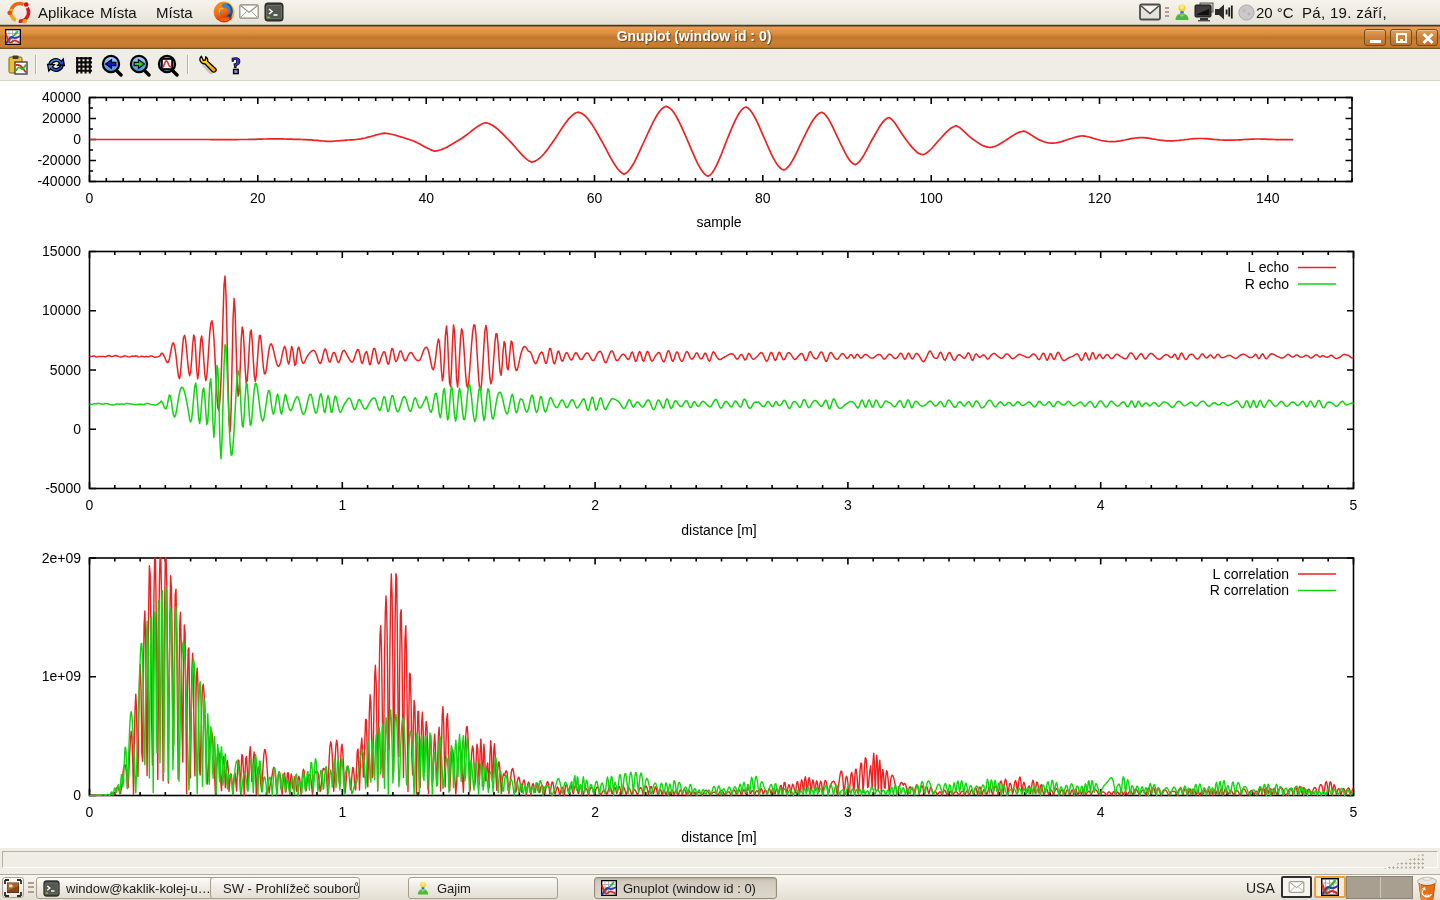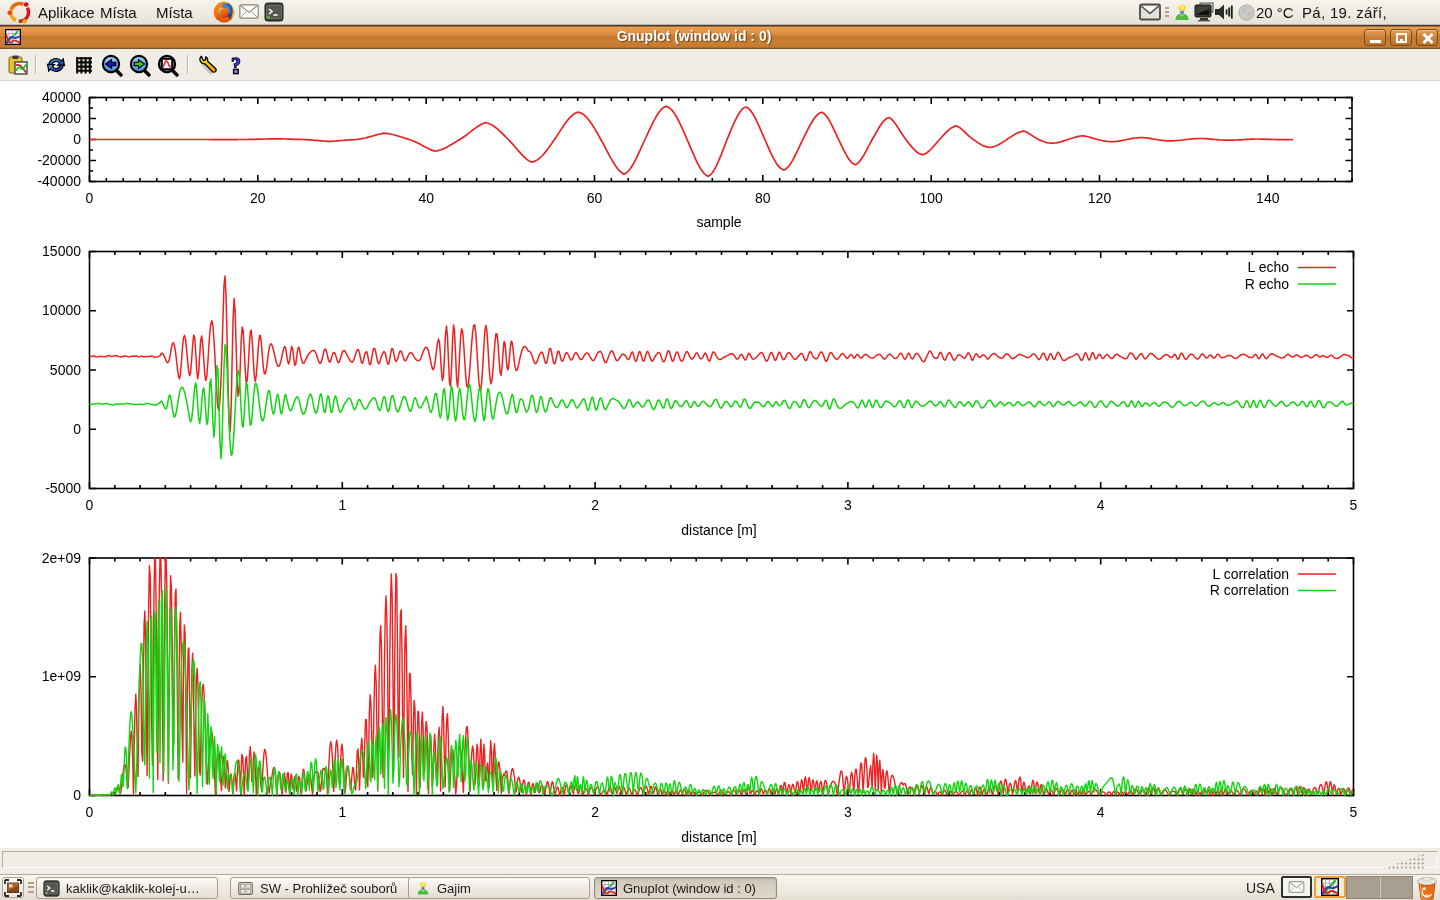--- a/index.html
+++ b/index.html
@@ -334,33 +334,33 @@
       </div>
 <div class="abs" style="left:28px;top:7px;width:6px;height:12px;background:repeating-linear-gradient(#b0a089 0,#b0a089 2px,transparent 2px,transparent 4.5px)"></div>
 <div class="taskbtn" style="left:36px;width:182px">
         <svg width="17" height="17" viewBox="0 0 20 20">
 <rect x="1" y="1" width="18" height="18" rx="2.5" fill="#3c3f3a" stroke="#1e201d" stroke-width="1"></rect>
 <rect x="2.5" y="3.5" width="15" height="13" rx="1" fill="#555851" stroke="#777a72" stroke-width="0.8"></rect>
 <path d="M5 7l3 2.5L5 12" stroke="#fff" stroke-width="1.6" fill="none"></path>
 <path d="M9.5 13h4" stroke="#fff" stroke-width="1.6"></path>
 <rect x="3.2" y="14.6" width="2.6" height="1.6" fill="#7ad13a"></rect>
 </svg>
-        <span>kaklik@kaklik-kolej-u…</span>
-      </div>
-<div class="taskbtn" style="left:230px;width:182px">
+        <span>window@kaklik-kolej-u…</span>
+      </div>
+<div class="taskbtn" style="left:210px;width:150px">
         <svg width="17" height="17" viewBox="0 0 20 20">
 <rect x="2" y="3" width="16" height="14" rx="1.5" fill="#d8d4cb" stroke="#6e6a60" stroke-width="1.2"></rect>
 <rect x="4" y="5" width="12" height="4.5" fill="#efece6" stroke="#8a857a" stroke-width="0.8"></rect>
 <rect x="4" y="11" width="12" height="4.5" fill="#efece6" stroke="#8a857a" stroke-width="0.8"></rect>
 <rect x="8.2" y="6.6" width="3.6" height="1.3" fill="#9a958a"></rect>
 <rect x="8.2" y="12.6" width="3.6" height="1.3" fill="#9a958a"></rect>
 </svg>
         <span>SW - Prohlížeč souborů</span>
       </div>
-<div class="taskbtn" style="left:408px;width:182px">
+<div class="taskbtn" style="left:408px;width:150px">
         <svg width="16" height="16" viewBox="0 0 20 20">
 <circle cx="10" cy="6" r="3.6" fill="#f3d330"></circle>
 <circle cx="10" cy="5" r="2.2" fill="#f9ea7a"></circle>
 <path d="M3.5 18c0-4 2.5-6.5 6.5-6.5s6.5 2.5 6.5 6.5z" fill="#4eb93c"></path>
 <path d="M8.3 9.2h3.4v2.2h-3.4z" fill="#3a6ec2"></path>
           <path d="M7 12.5L10 15l3-2.6" fill="#8ad77e"></path>
 </svg>
         <span>Gajim</span>
       </div>
 <div class="taskbtn active" style="left:594px;width:183px">

